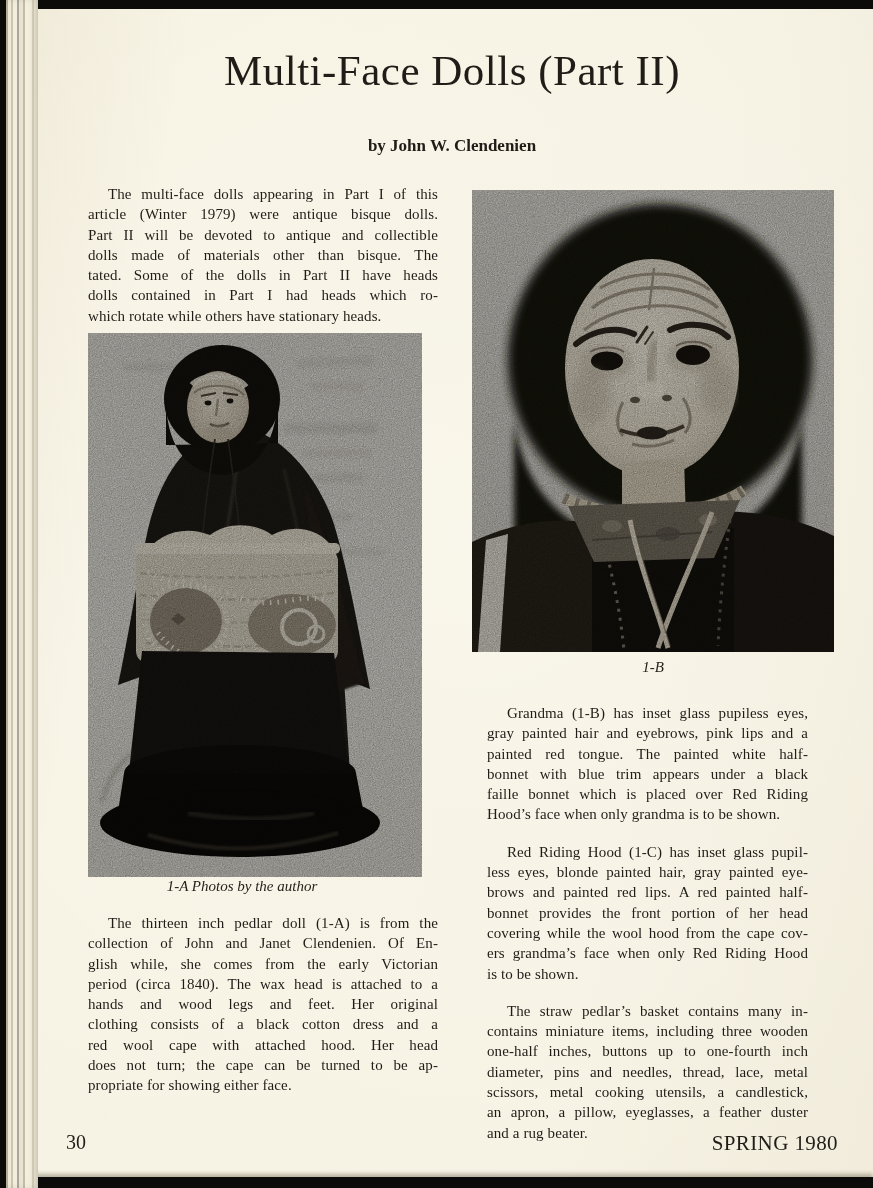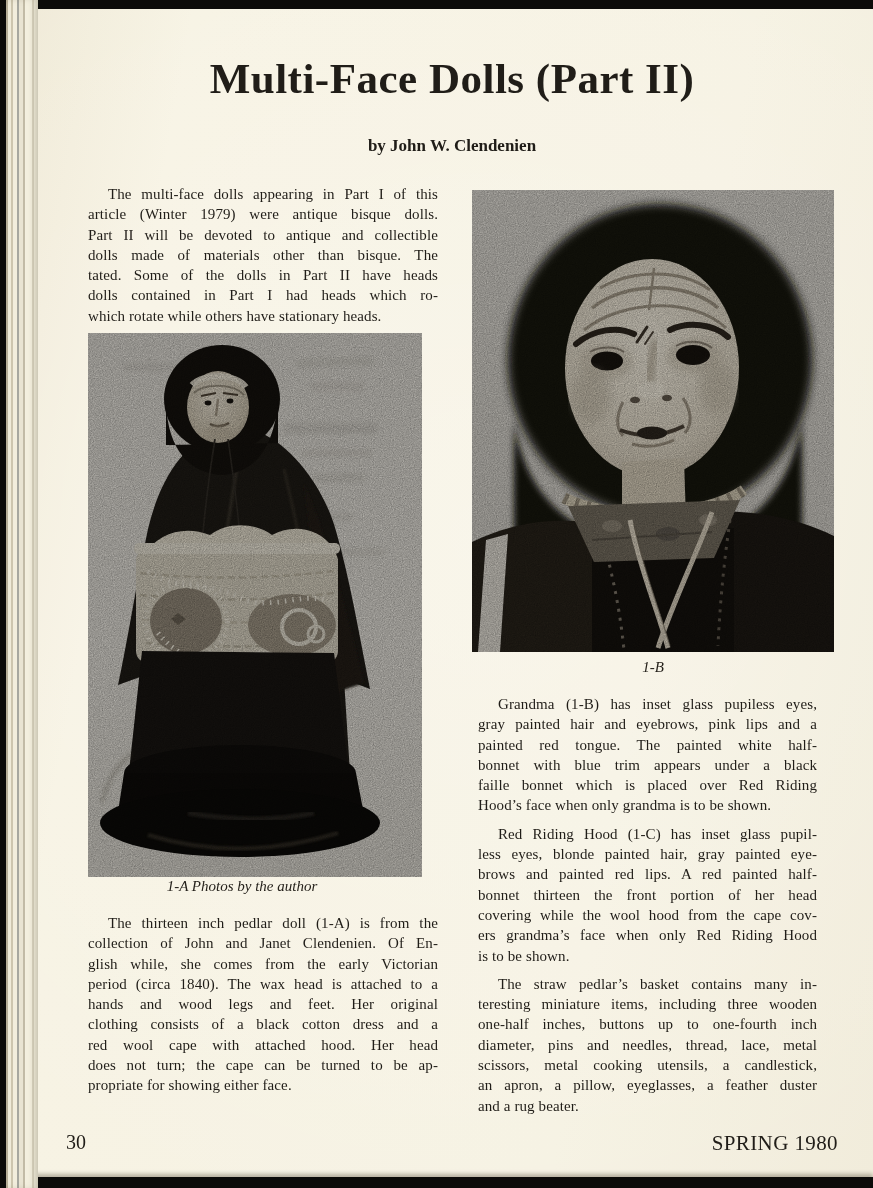--- a/index.html
+++ b/index.html
@@ -17,32 +17,32 @@
   .edge-left{position:absolute;left:0;top:0;width:6px;height:1188px;background:#0c0b09;}
   .binding{
     position:absolute;left:6px;top:0;width:32px;height:1188px;
     background:repeating-linear-gradient(90deg,
       #b7ae97 0 2px, #efead8 2px 5px, #cdc5ae 5px 7px, #f2eddc 7px 11px,
       #a7a79f 11px 13px, #e9e4d2 13px 17px, #c2bba6 17px 19px, #f4f0df 19px 26px,
       #d9d3bf 26px 28px, #f3efde 28px 32px);
     box-shadow:inset -6px 0 8px -4px rgba(90,80,55,.35);
   }
   .title{
-    position:absolute; left:66px; top:54px; width:772px; text-align:center;
-    font-size:43px; font-weight:bold; letter-spacing:.5px;
+    position:absolute; left:66px; top:46px; width:772px; text-align:center;
+    font-size:43px; font-weight:normal; letter-spacing:.5px;
   }
   .byline{
     position:absolute; left:66px; top:136px; width:772px; text-align:center;
     font-size:17px; font-weight:bold;
   }
   .col-text{position:absolute; font-size:15px; line-height:20.3px; letter-spacing:.1px;}
   .tline{text-align:justify; text-align-last:justify; white-space:normal;}
   .tline.last{text-align-last:left;}
   .tline.first{text-indent:20px;}
-  .para{margin:8px; padding:0;}
+  .para{margin:17px; padding:0;}
   .caption{
     position:absolute; text-align:center; font-style:italic; font-size:15px; color:#26221c;
   }
   .photo{position:absolute; display:block;}
   .footer-left{position:absolute; left:66px; top:1131px; font-size:20px;}
   .footer-right{position:absolute; left:470px; top:1131px; width:368px; text-align:right; font-size:21px; letter-spacing:.4px;}
 </style>
 </head>
 <body>
 
@@ -285,28 +285,28 @@
         <div class="tline">gray painted hair and eyebrows, pink lips and a</div>
         <div class="tline">painted red tongue. The painted white half-</div>
         <div class="tline">bonnet with blue trim appears under a black</div>
         <div class="tline">faille bonnet which is placed over Red Riding</div>
         <div class="tline last">Hood’s face when only grandma is to be shown.</div>
       </div>
     <div class="para">
         <div class="tline first">Red Riding Hood (1-C) has inset glass pupil-</div>
         <div class="tline">less eyes, blonde painted hair, gray painted eye-</div>
         <div class="tline">brows and painted red lips. A red painted half-</div>
-        <div class="tline">bonnet thirteen the front portion of her head</div>
+        <div class="tline">bonnet provides the front portion of her head</div>
         <div class="tline">covering while the wool hood from the cape cov-</div>
         <div class="tline">ers grandma’s face when only Red Riding Hood</div>
         <div class="tline last">is to be shown.</div>
       </div>
     <div class="para">
         <div class="tline first">The straw pedlar’s basket contains many in-</div>
-        <div class="tline">teresting miniature items, including three wooden</div>
+        <div class="tline">contains miniature items, including three wooden</div>
         <div class="tline">one-half inches, buttons up to one-fourth inch</div>
         <div class="tline">diameter, pins and needles, thread, lace, metal</div>
         <div class="tline">scissors, metal cooking utensils, a candlestick,</div>
         <div class="tline">an apron, a pillow, eyeglasses, a feather duster</div>
         <div class="tline last">and a rug beater.</div>
       </div>
   </div>
 
   <div class="footer-left">30</div>
   <div class="footer-right">SPRING 1980</div>

